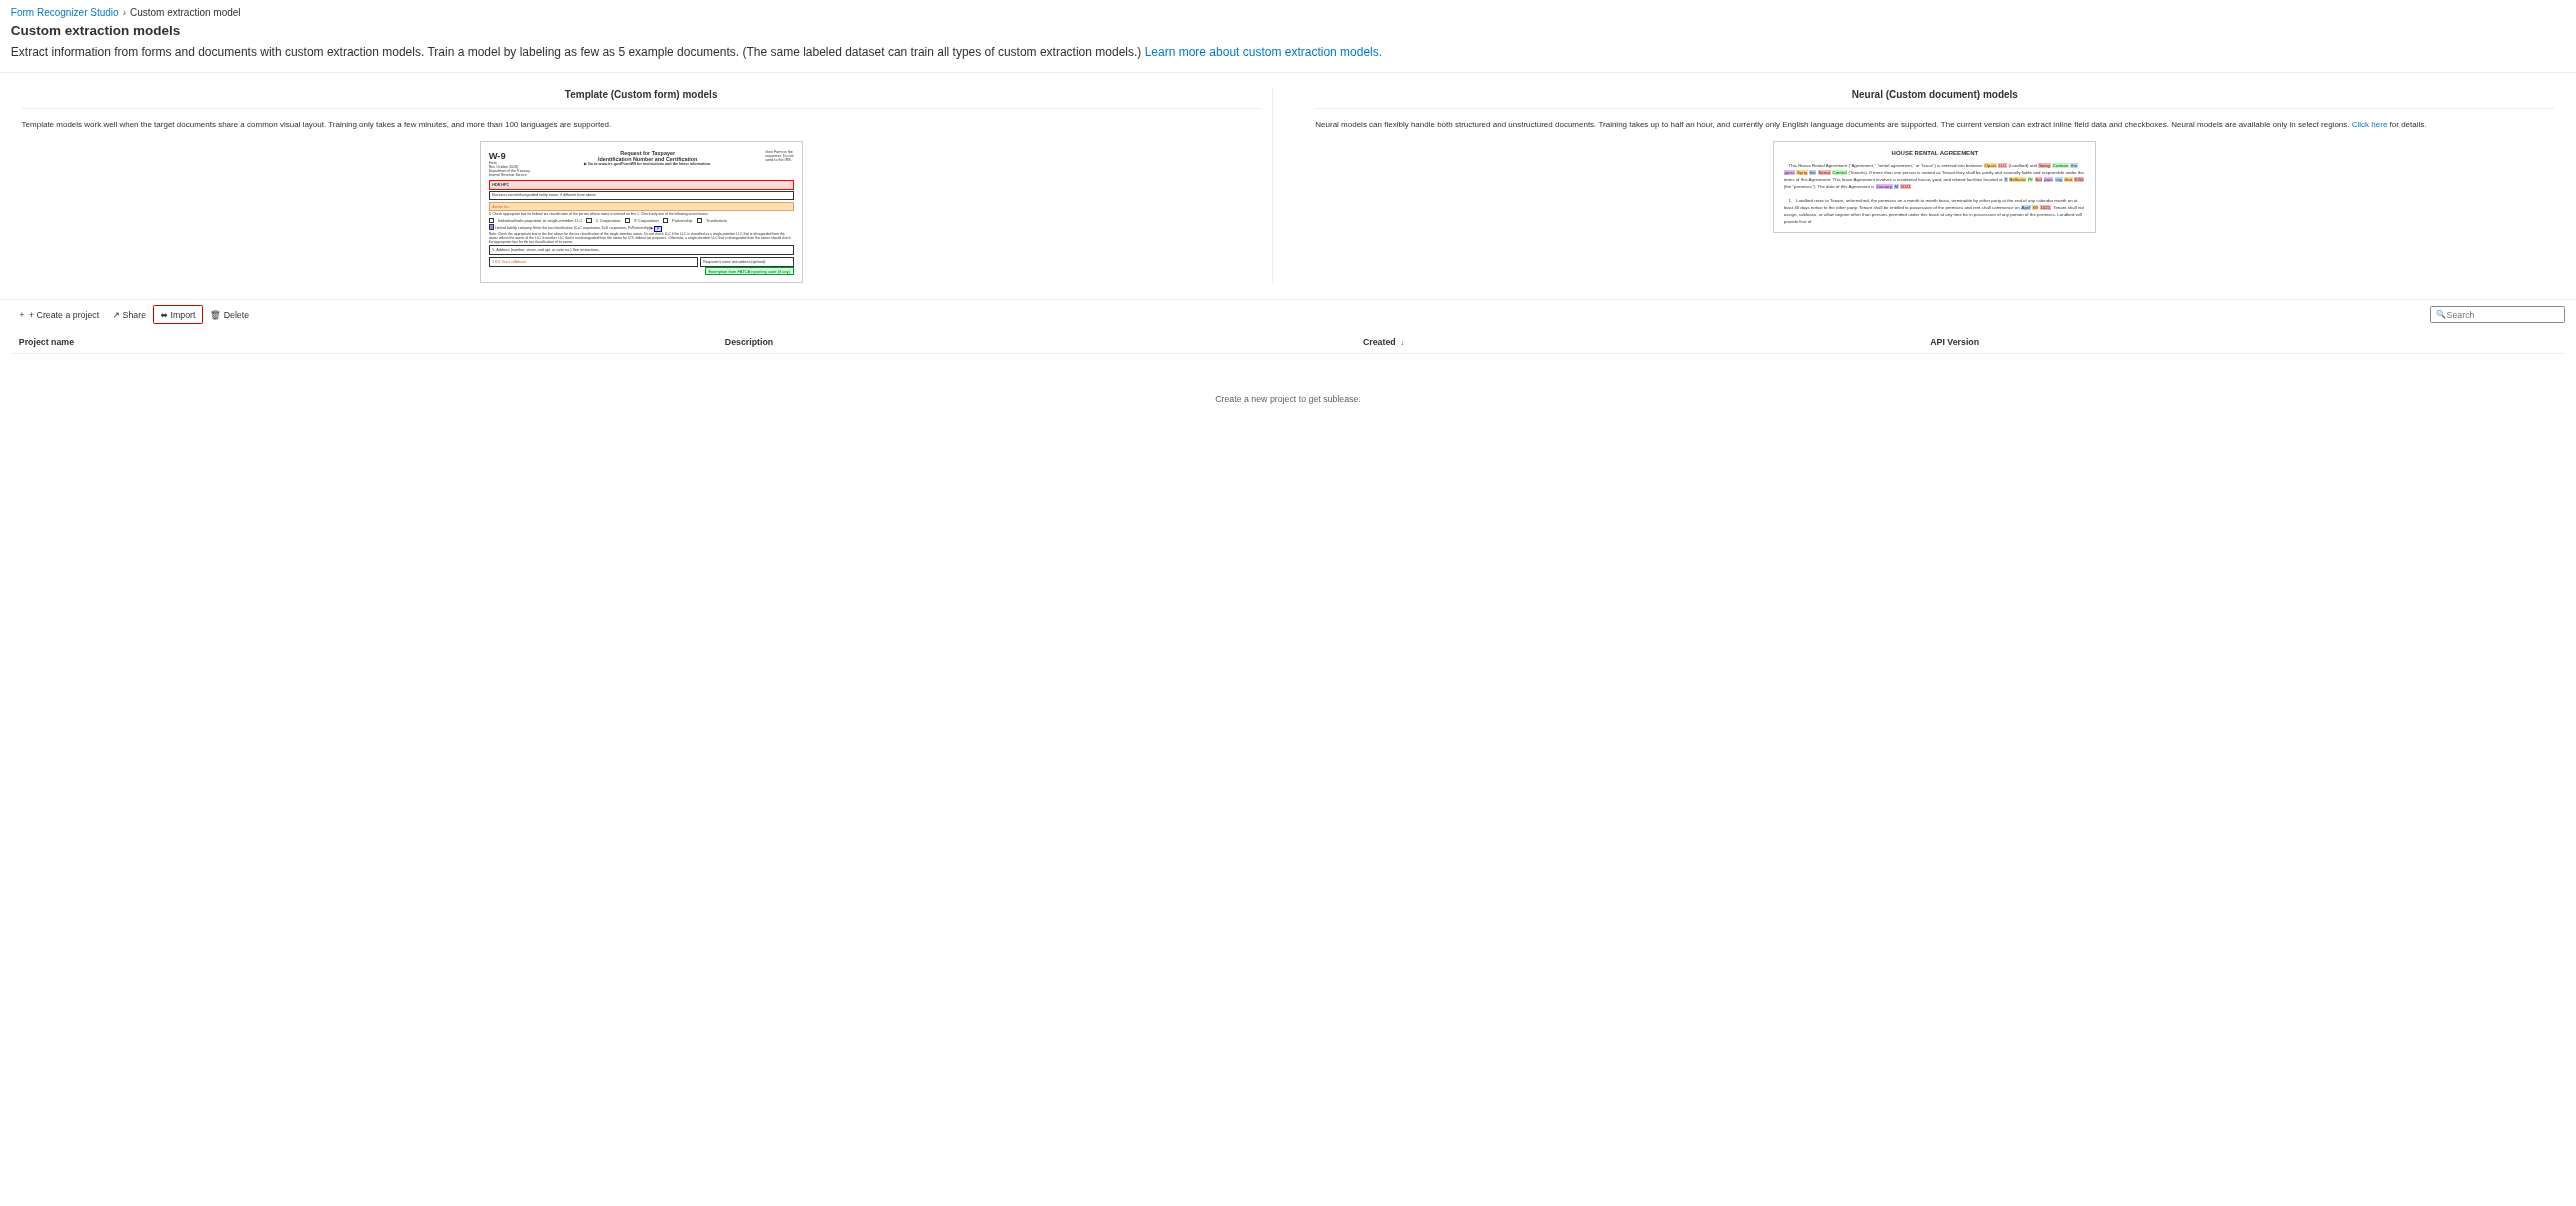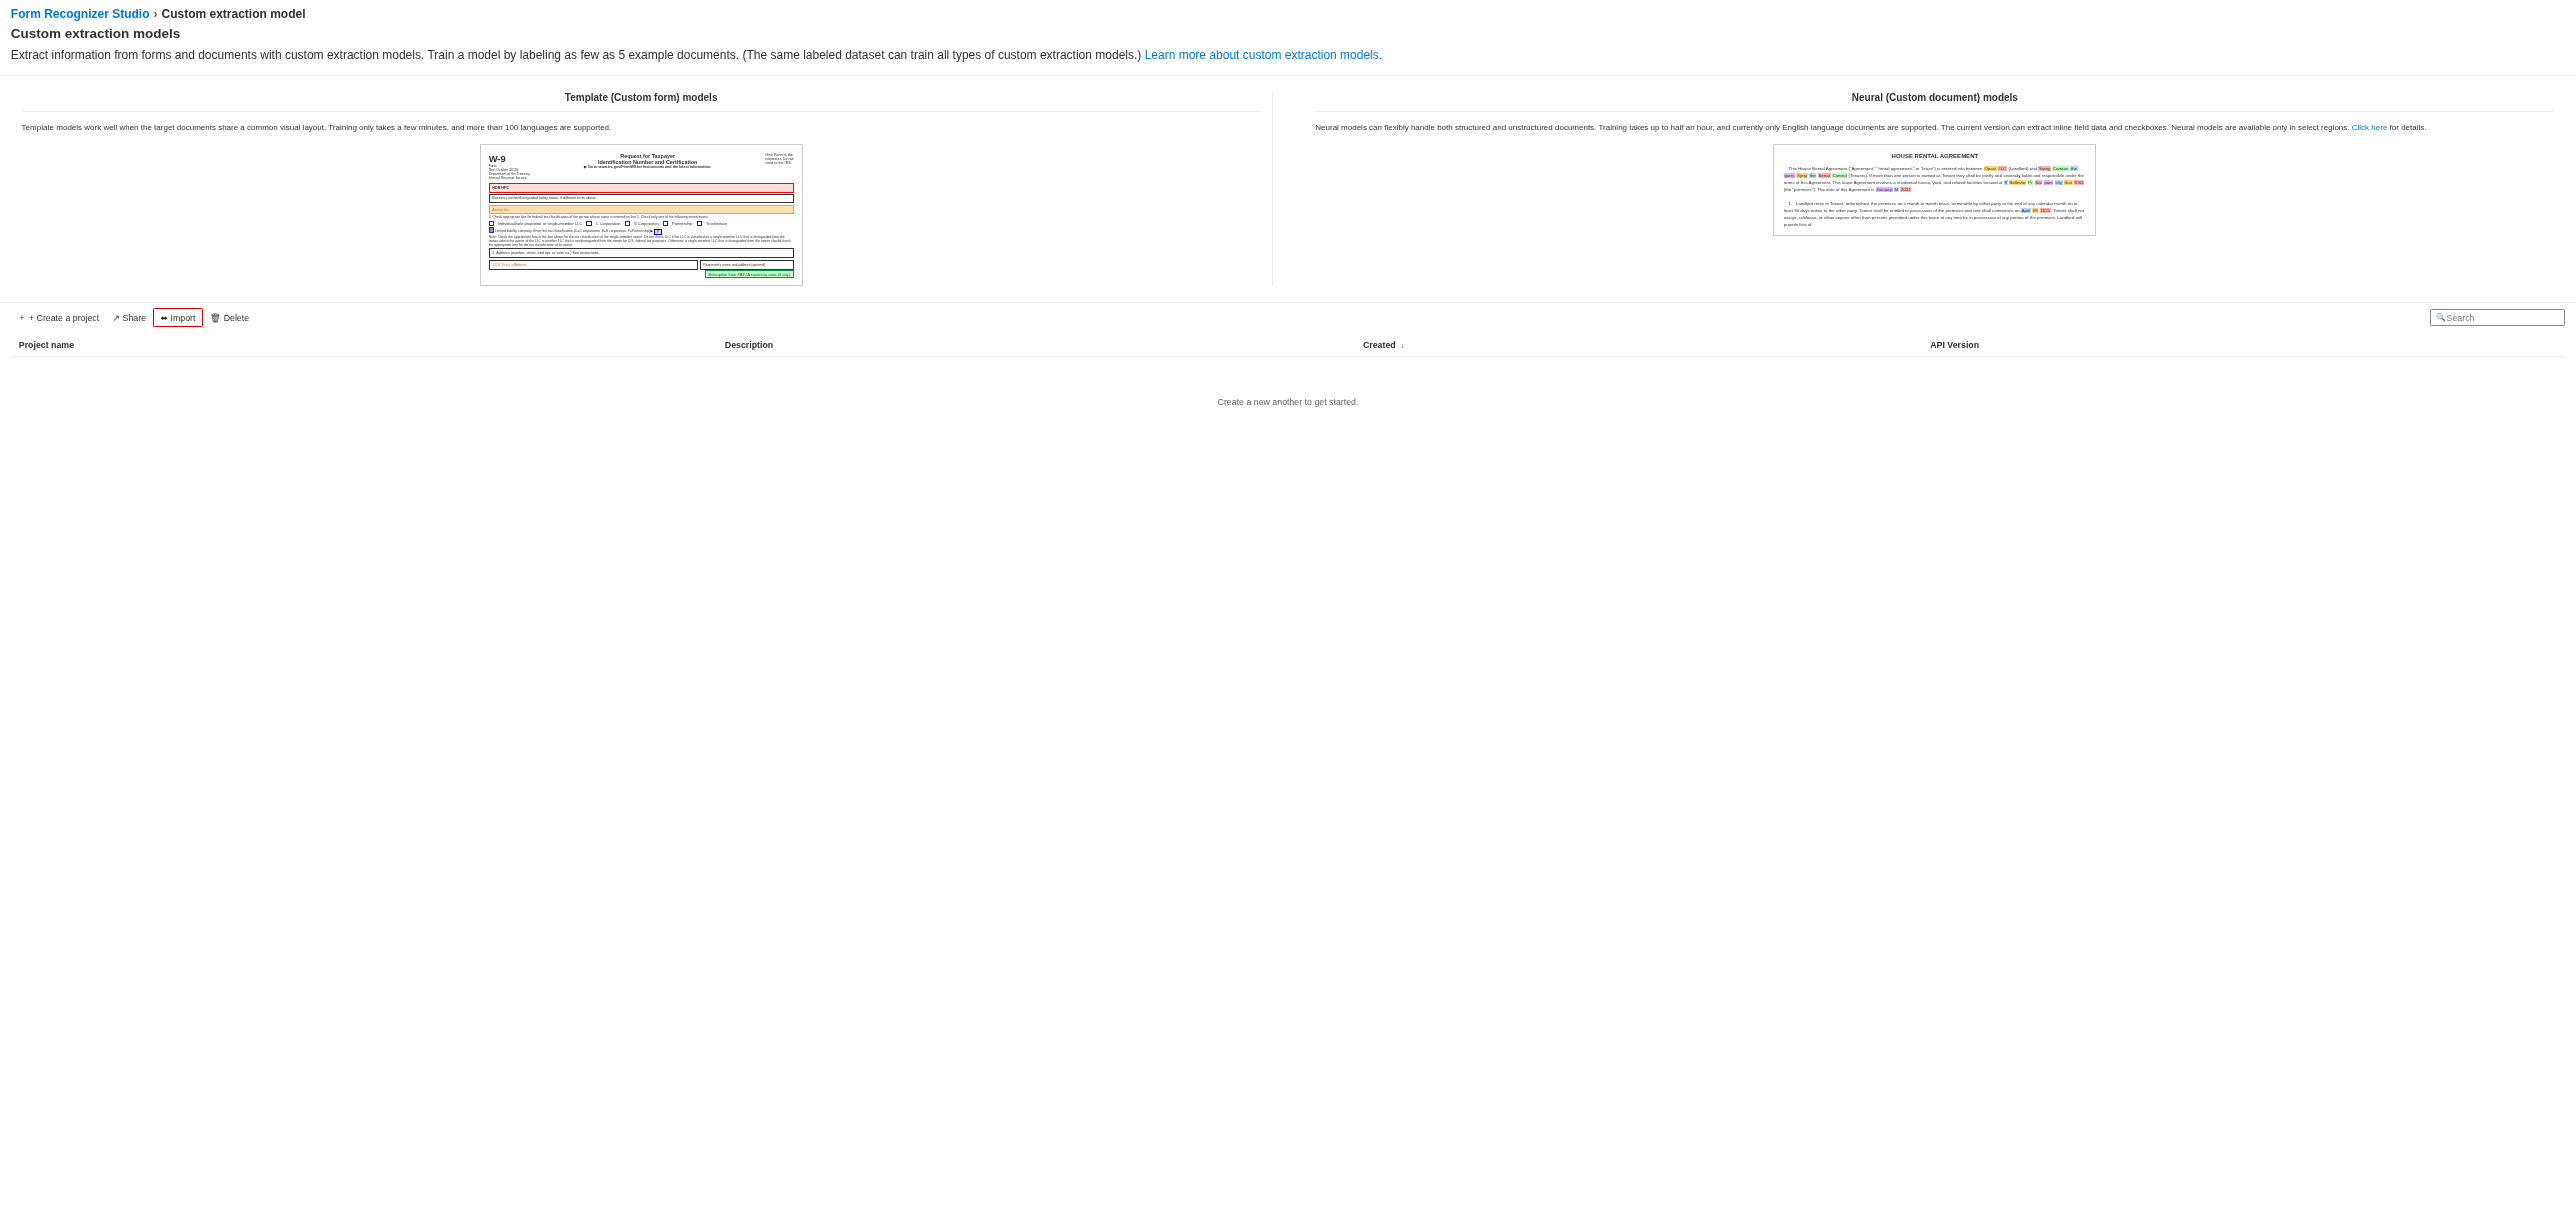--- a/index.html
+++ b/index.html
@@ -3,23 +3,22 @@
   <meta charset="utf-8">
   <style>
     * { box-sizing: border-box; margin: 0; padding: 0; }
     body { font-family: 'Segoe UI', Arial, sans-serif; font-size: 8.8px; color: #323130; background: #fff; }
 
     
     .breadcrumb {
       display: flex;
       align-items: center;
       padding: 6.7px 10.8px 2.7px 10.8px;
-      font-size: 12px;
+      font-size: 10px;
       color: #0078d4;
-      font-weight: bold;
     }
     .breadcrumb a { color: #0078d4; text-decoration: none; }
     .breadcrumb-sep { margin: 0 4px; color: #605e5c; }
     .breadcrumb-current { color: #323130; }
 
     
     .page-title {
       font-size: 13.5px;
       font-weight: 600;
       padding: 2.7px 10.8px 5.4px 10.8px;
@@ -337,16 +336,16 @@
         <th>
           <span>API Version</span>
         </th>
       </tr>
     </thead>
     <tbody>
     </tbody>
   </table>
 
   <div class="empty-state">
-    <span>Create a new another to get started.</span>
+    <span>Create a new project to get sublease.</span>
   </div>
 </div>
 
 
 </body></html>

